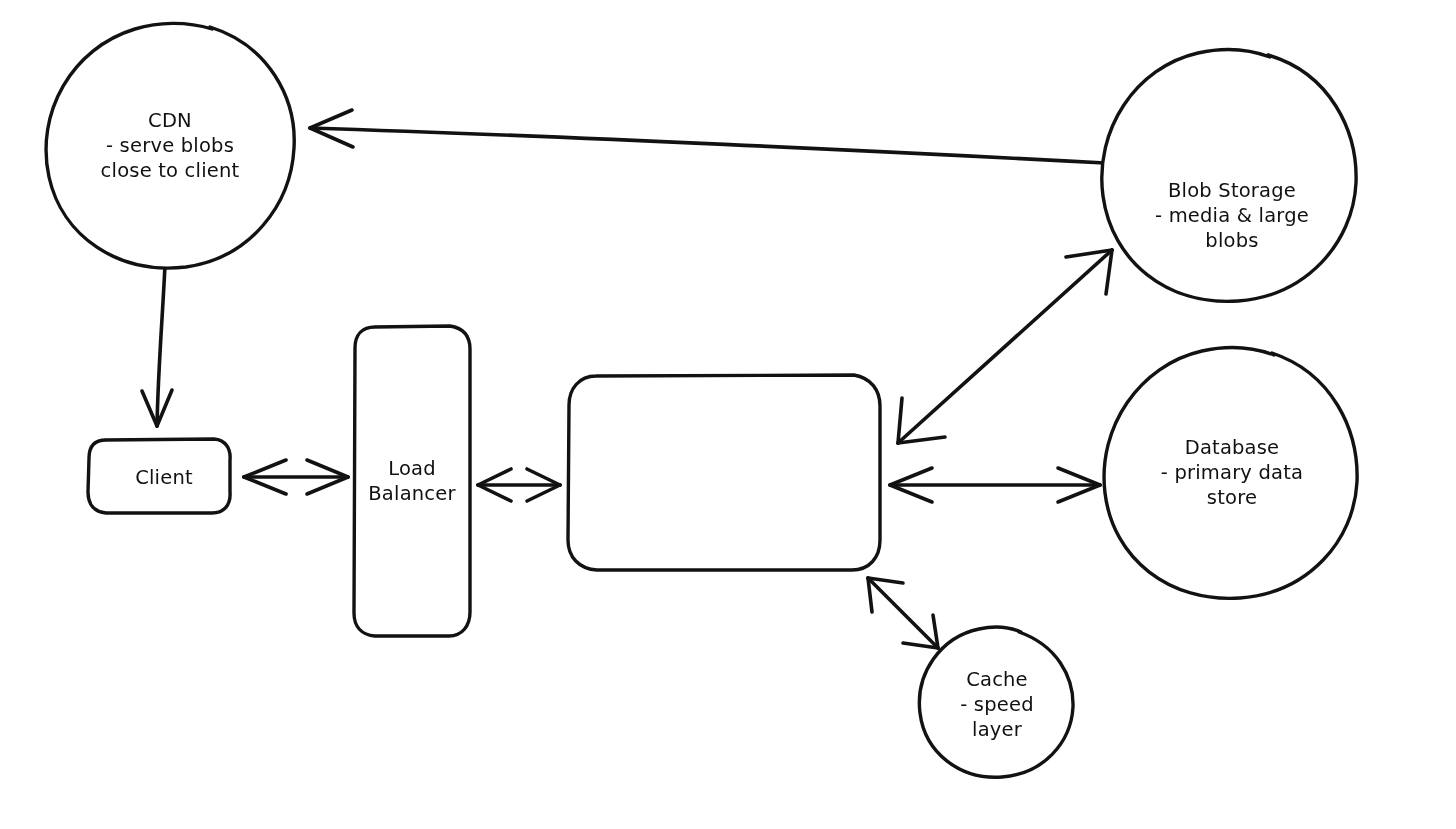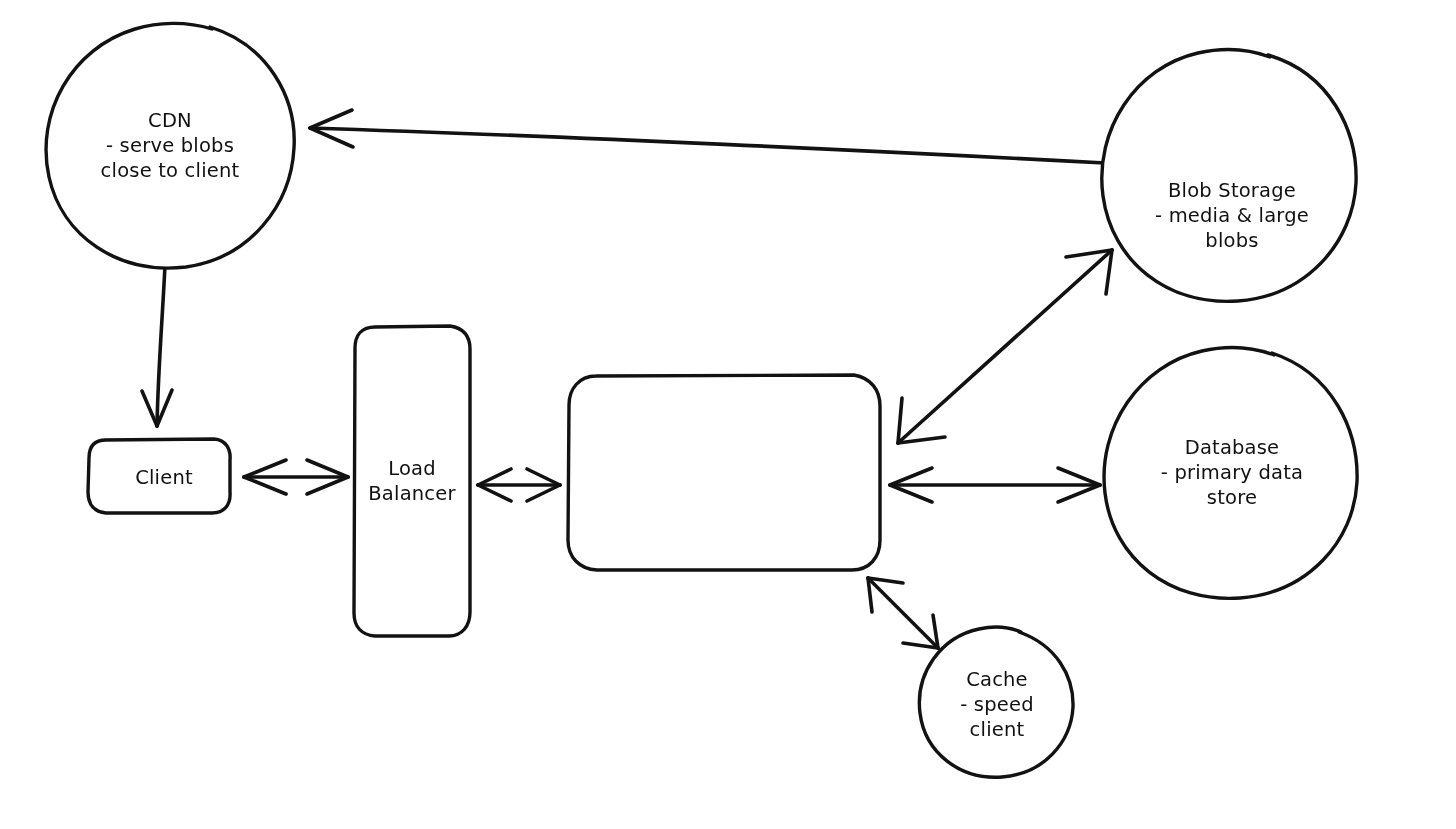--- a/index.html
+++ b/index.html
@@ -171,21 +171,21 @@
   <div class="node-label" style="left:1232px; top:175px; width:244px;margin-top:40px;">Blob Storage
 - media &amp; large
 blobs</div>
 
   <div class="node-label" style="left:1232px; top:472px; width:246px;text-align:center;">Database
 - primary data
 store</div>
 
   <div class="node-label" style="left:997px; top:704px; width:140px;">Cache
 - speed
-client</div>
+layer</div>
 
   <div class="node-label" style="left:164px; top:477px; width:162px;">Client</div>
 
   <div class="node-label" style="left:412px; top:481px; width:114px;">Load
 Balancer</div>
 
 
 </div>
 
 </body></html>

